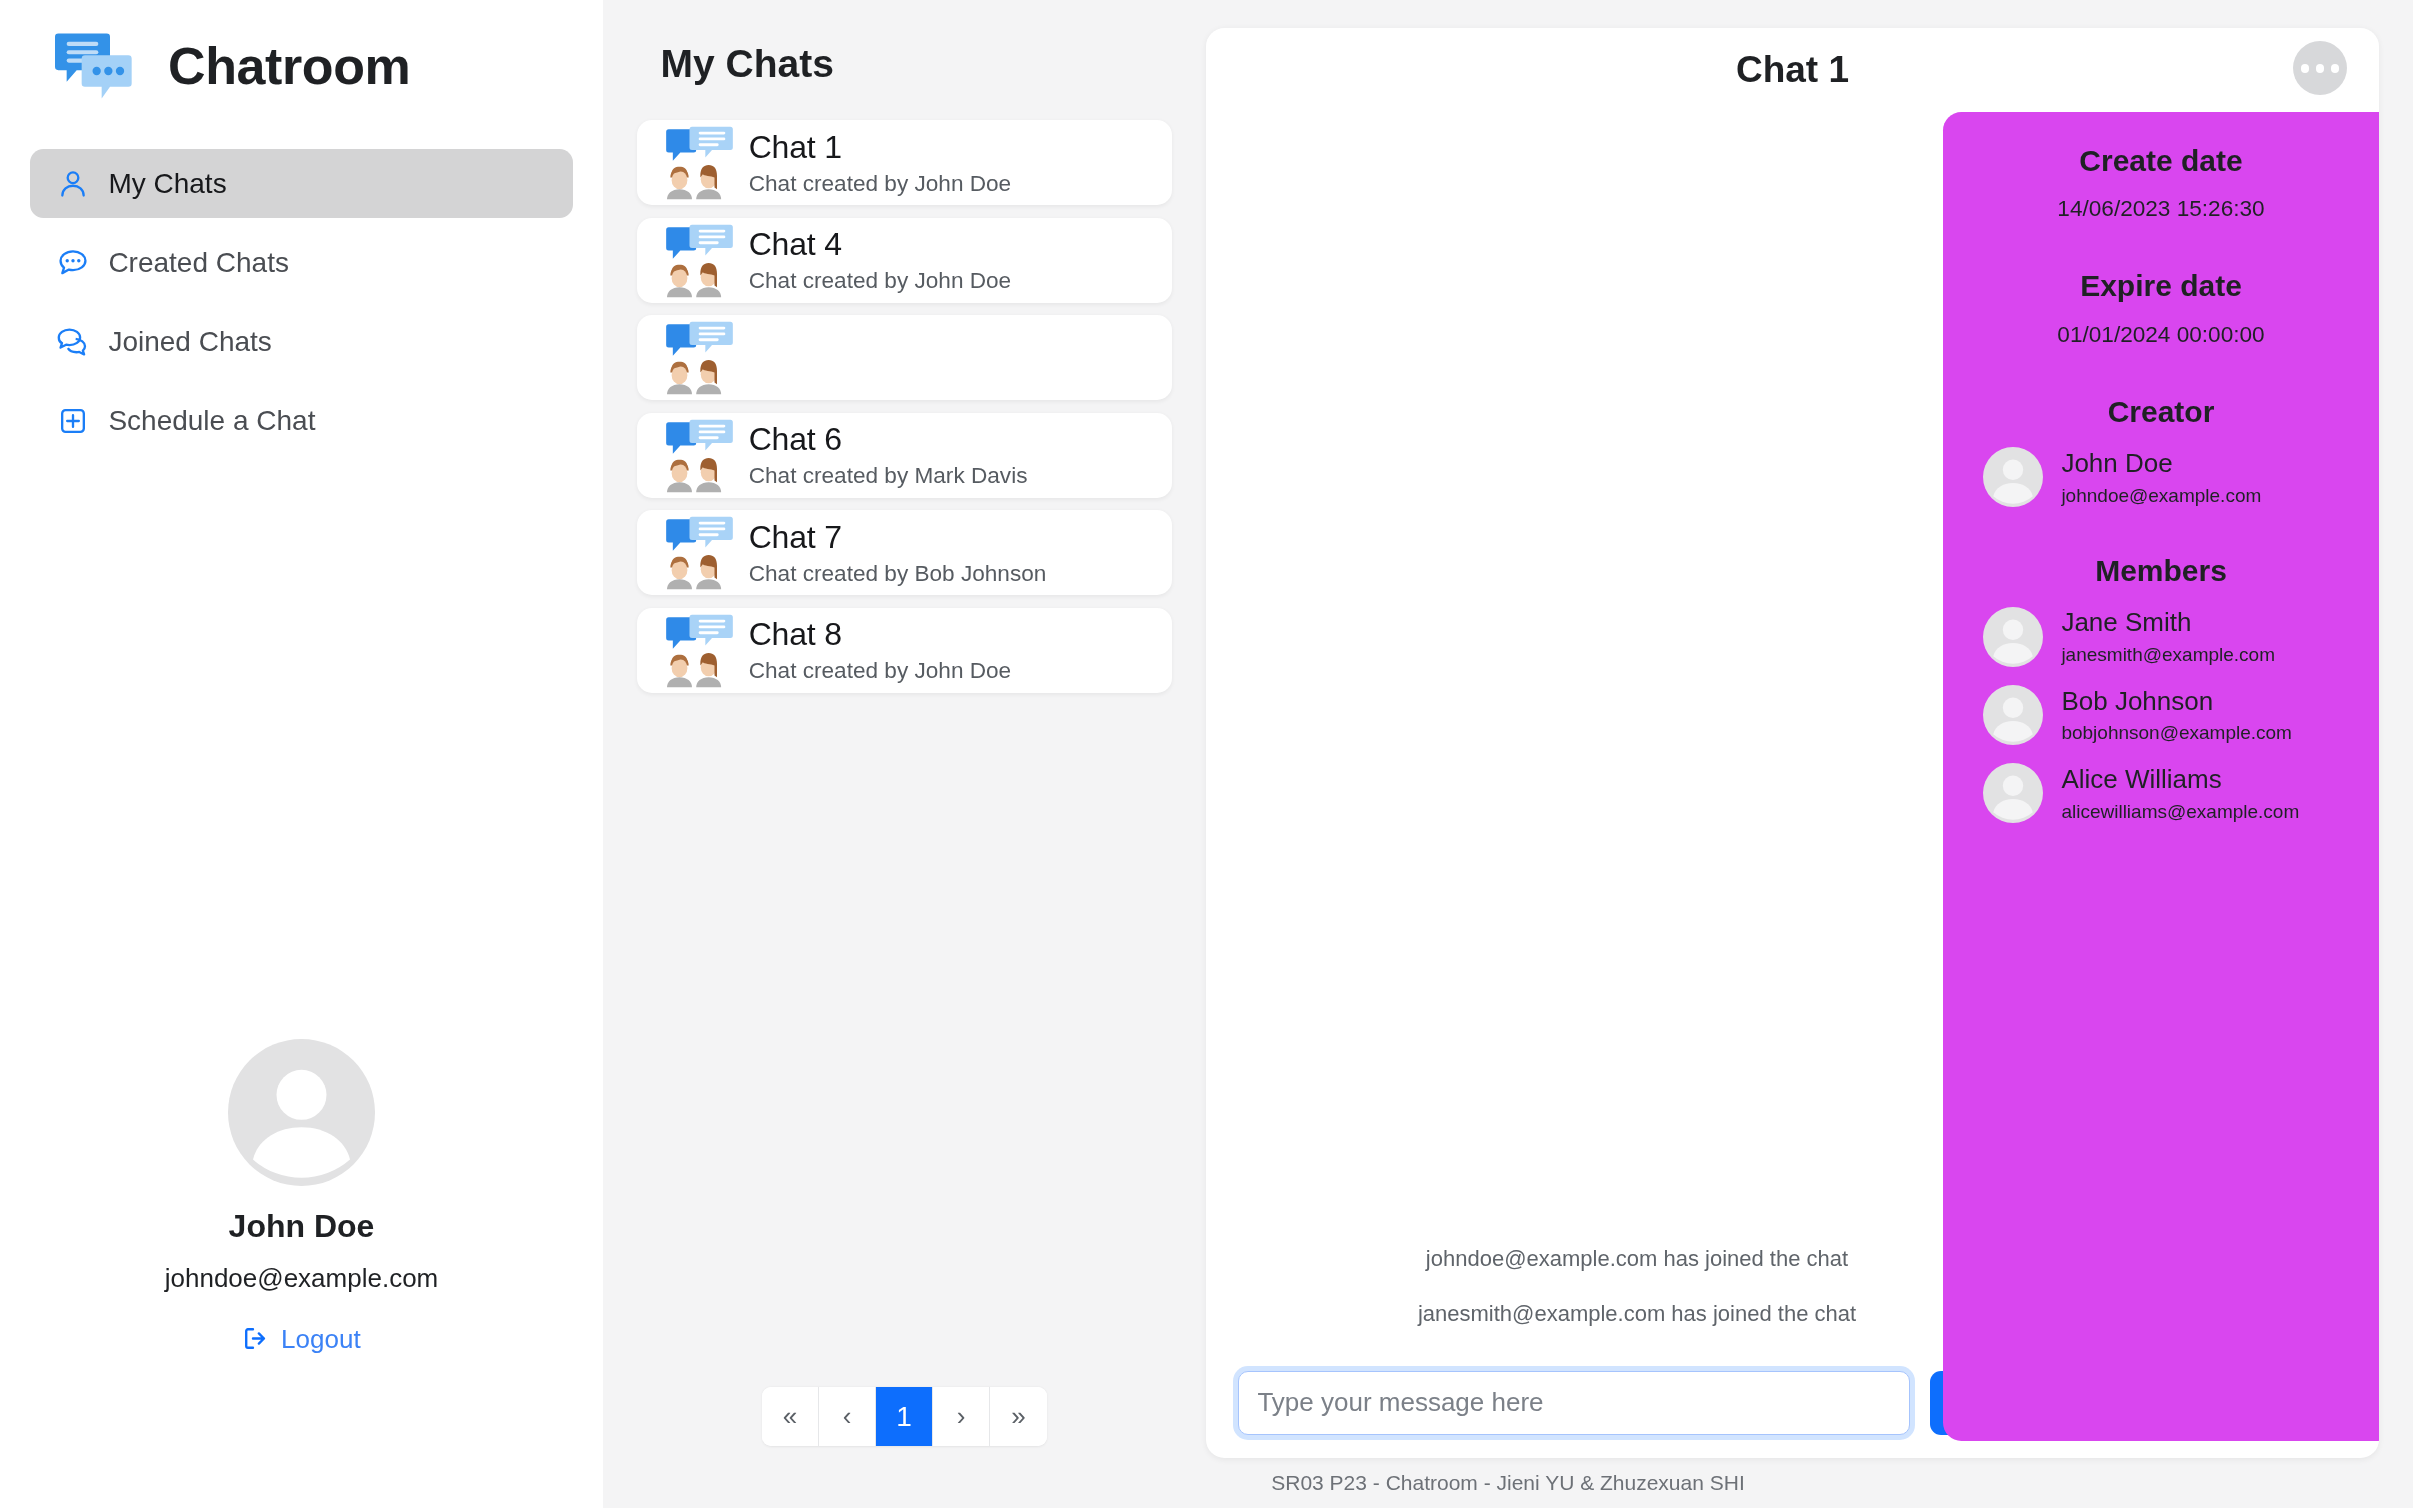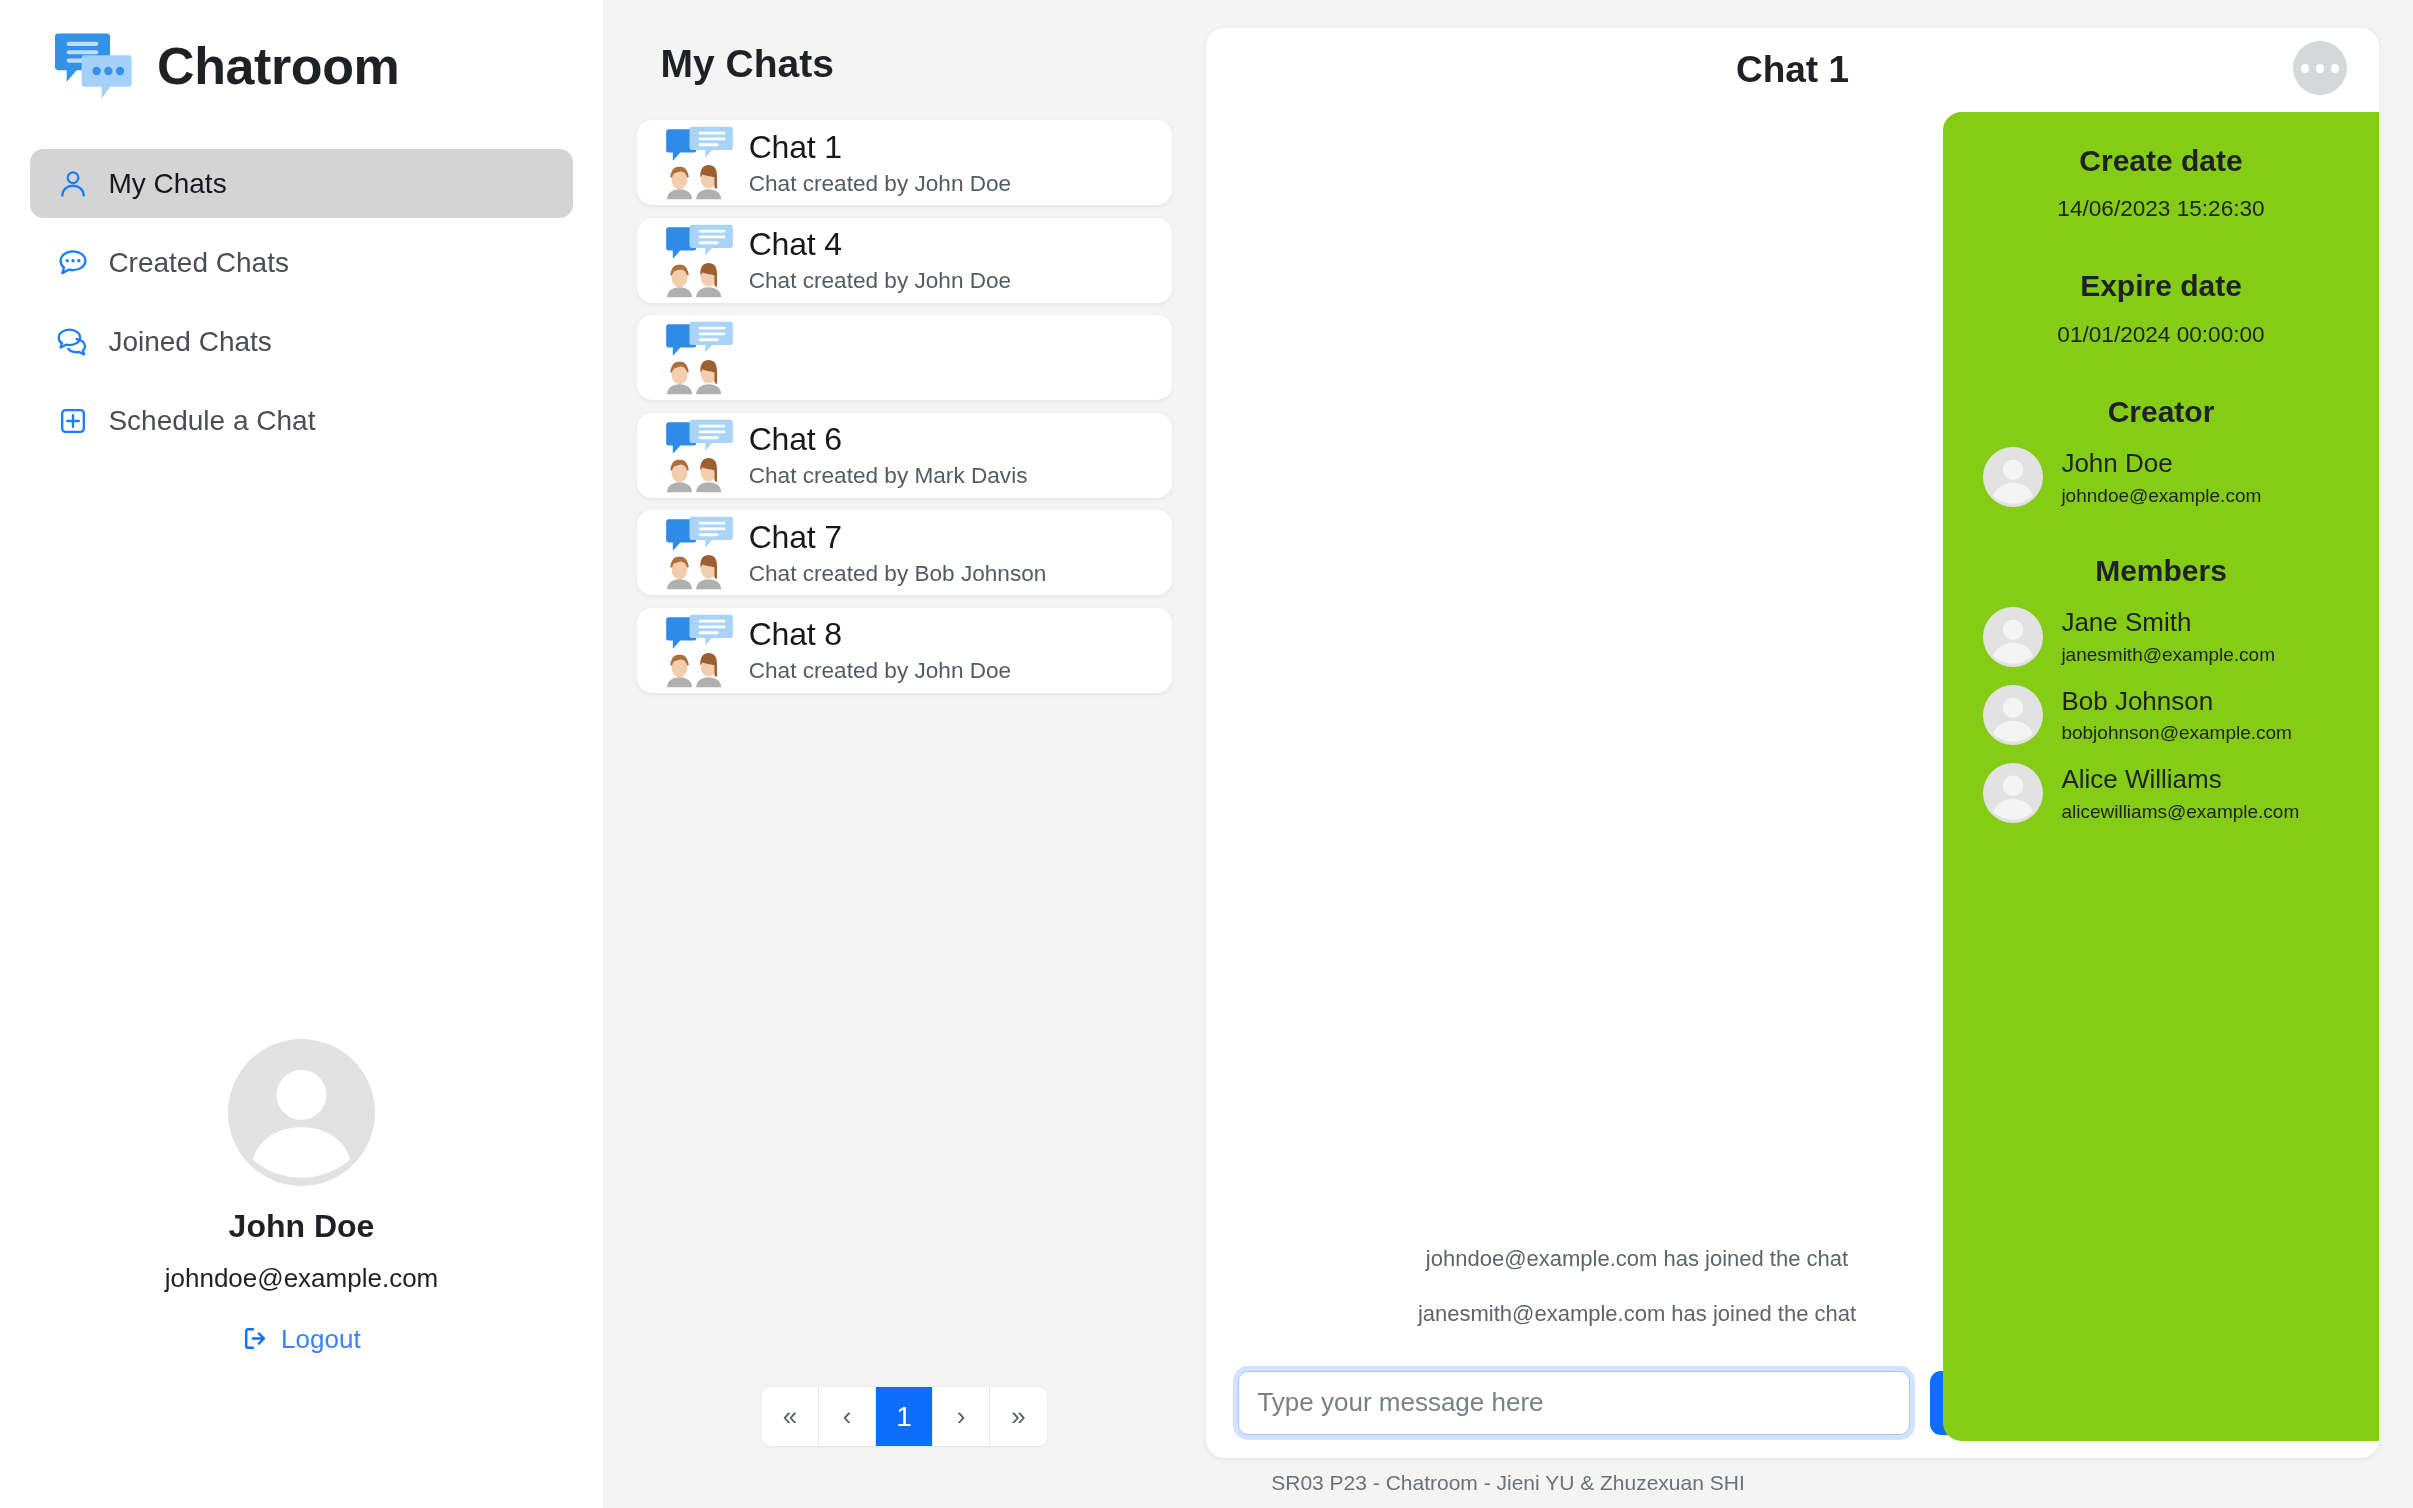--- a/index.html
+++ b/index.html
@@ -14,21 +14,21 @@
   .app { display: flex; width: 2413px; height: 1508px; position: relative; }
 
   
   .sidebar {
     width: 603px; height: 1508px;
     background: #ffffff;
     flex: 0 0 603px;
     position: relative;
     padding: 0 30px;
   }
-  .brand { display: flex; align-items: center; gap: 22px; padding: 30px 10px 0 25px; text-align: right; }
+  .brand { display: flex; align-items: center; gap: 33px; padding: 30px 10px 0 25px; text-align: right; }
   .brand-logo { width: 80px; height: 72px; position: relative; flex: 0 0 80px; }
   .brand-title { font-size: 52px; font-weight: bold; color: #1f2124; letter-spacing: -0.4px; }
 
   .nav { margin-top: 47px; }
   .nav-item {
     display: flex; align-items: center; gap: 18.4px;
     height: 69px; padding: 0 25px;
     border-radius: 13.4px;
     cursor: pointer;
     margin-bottom: 10px;
@@ -108,21 +108,21 @@
     cursor: pointer;
   }
   .dot { width: 8.4px; height: 8.4px; border-radius: 50%; background: #ffffff; }
 
   .chat-body { position: absolute; top: 84px; left: 0; right: 0; bottom: 0; }
 
   
   .details {
     position: absolute; right: 0; top: 0; bottom: 17px;
     width: 436px;
-    background: #84cc16;
+    background: #d946ef;
     border-radius: 18.4px 0 0 18.4px;
     padding: 22px 25px 0 25px;
     overflow: hidden;
   }
   .det-h { font-size: 30px; font-weight: bold; color: #1f2124; text-align: center; margin-top: 10px; }
   .det-v { font-size: 22.6px; color: #1f2124; text-align: center; margin-top: 18.4px; }
   .det-gap { height: 37px; }
   .person { display: flex; align-items: center; gap: 18.4px; margin-top: 18.4px; padding-left: 15px; }
   .avatar-sm { width: 60px; height: 60px; flex: 0 0 60px; }
   .person-txt { display: flex; flex-direction: column; gap: 5.9px; }

